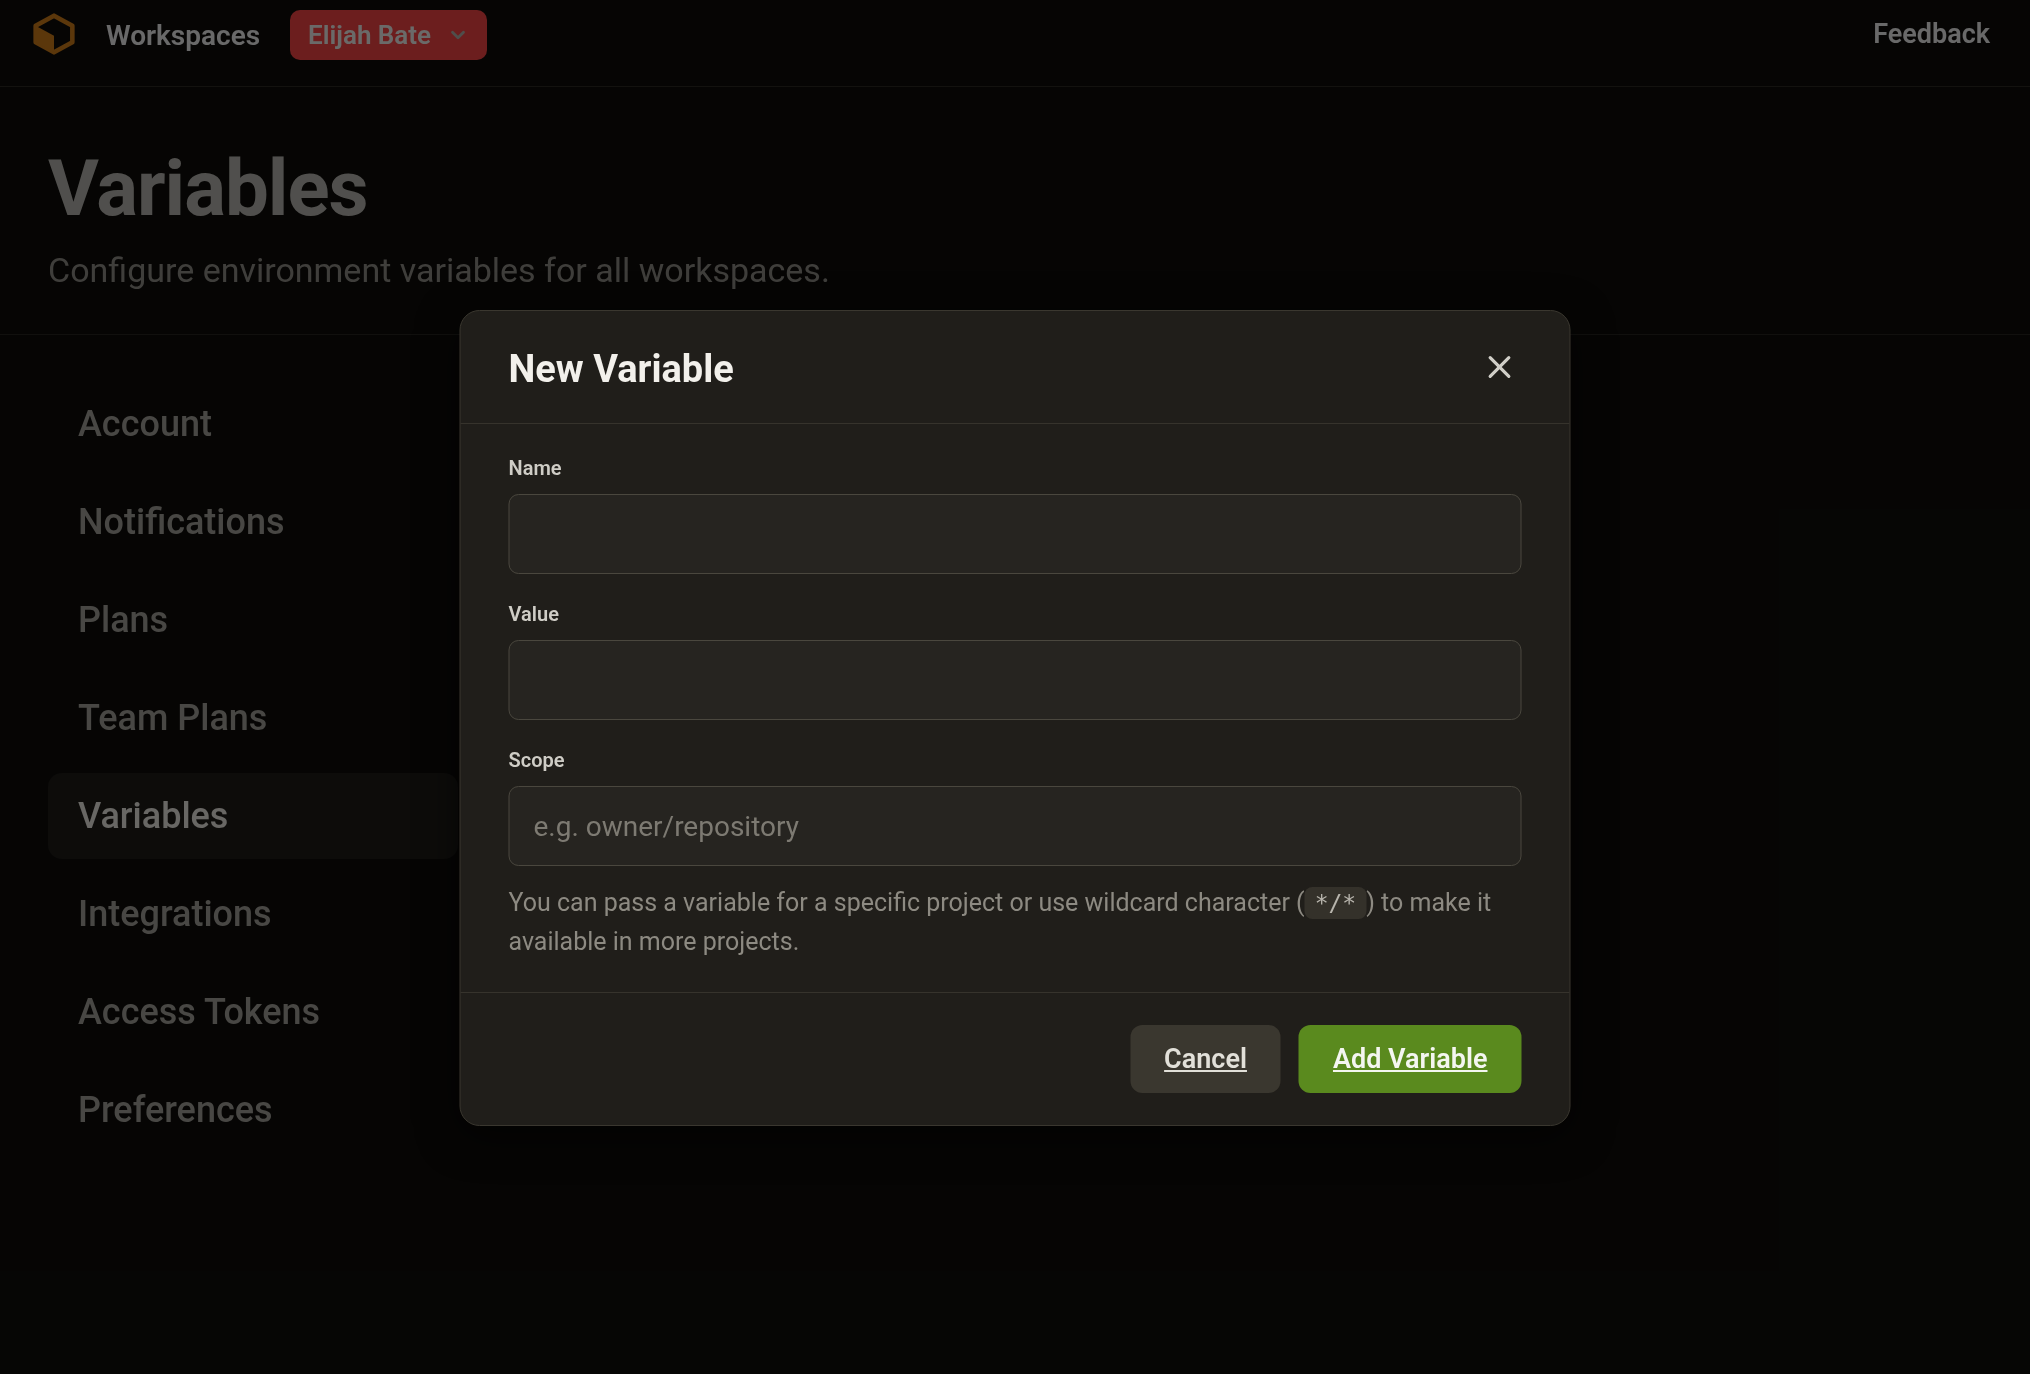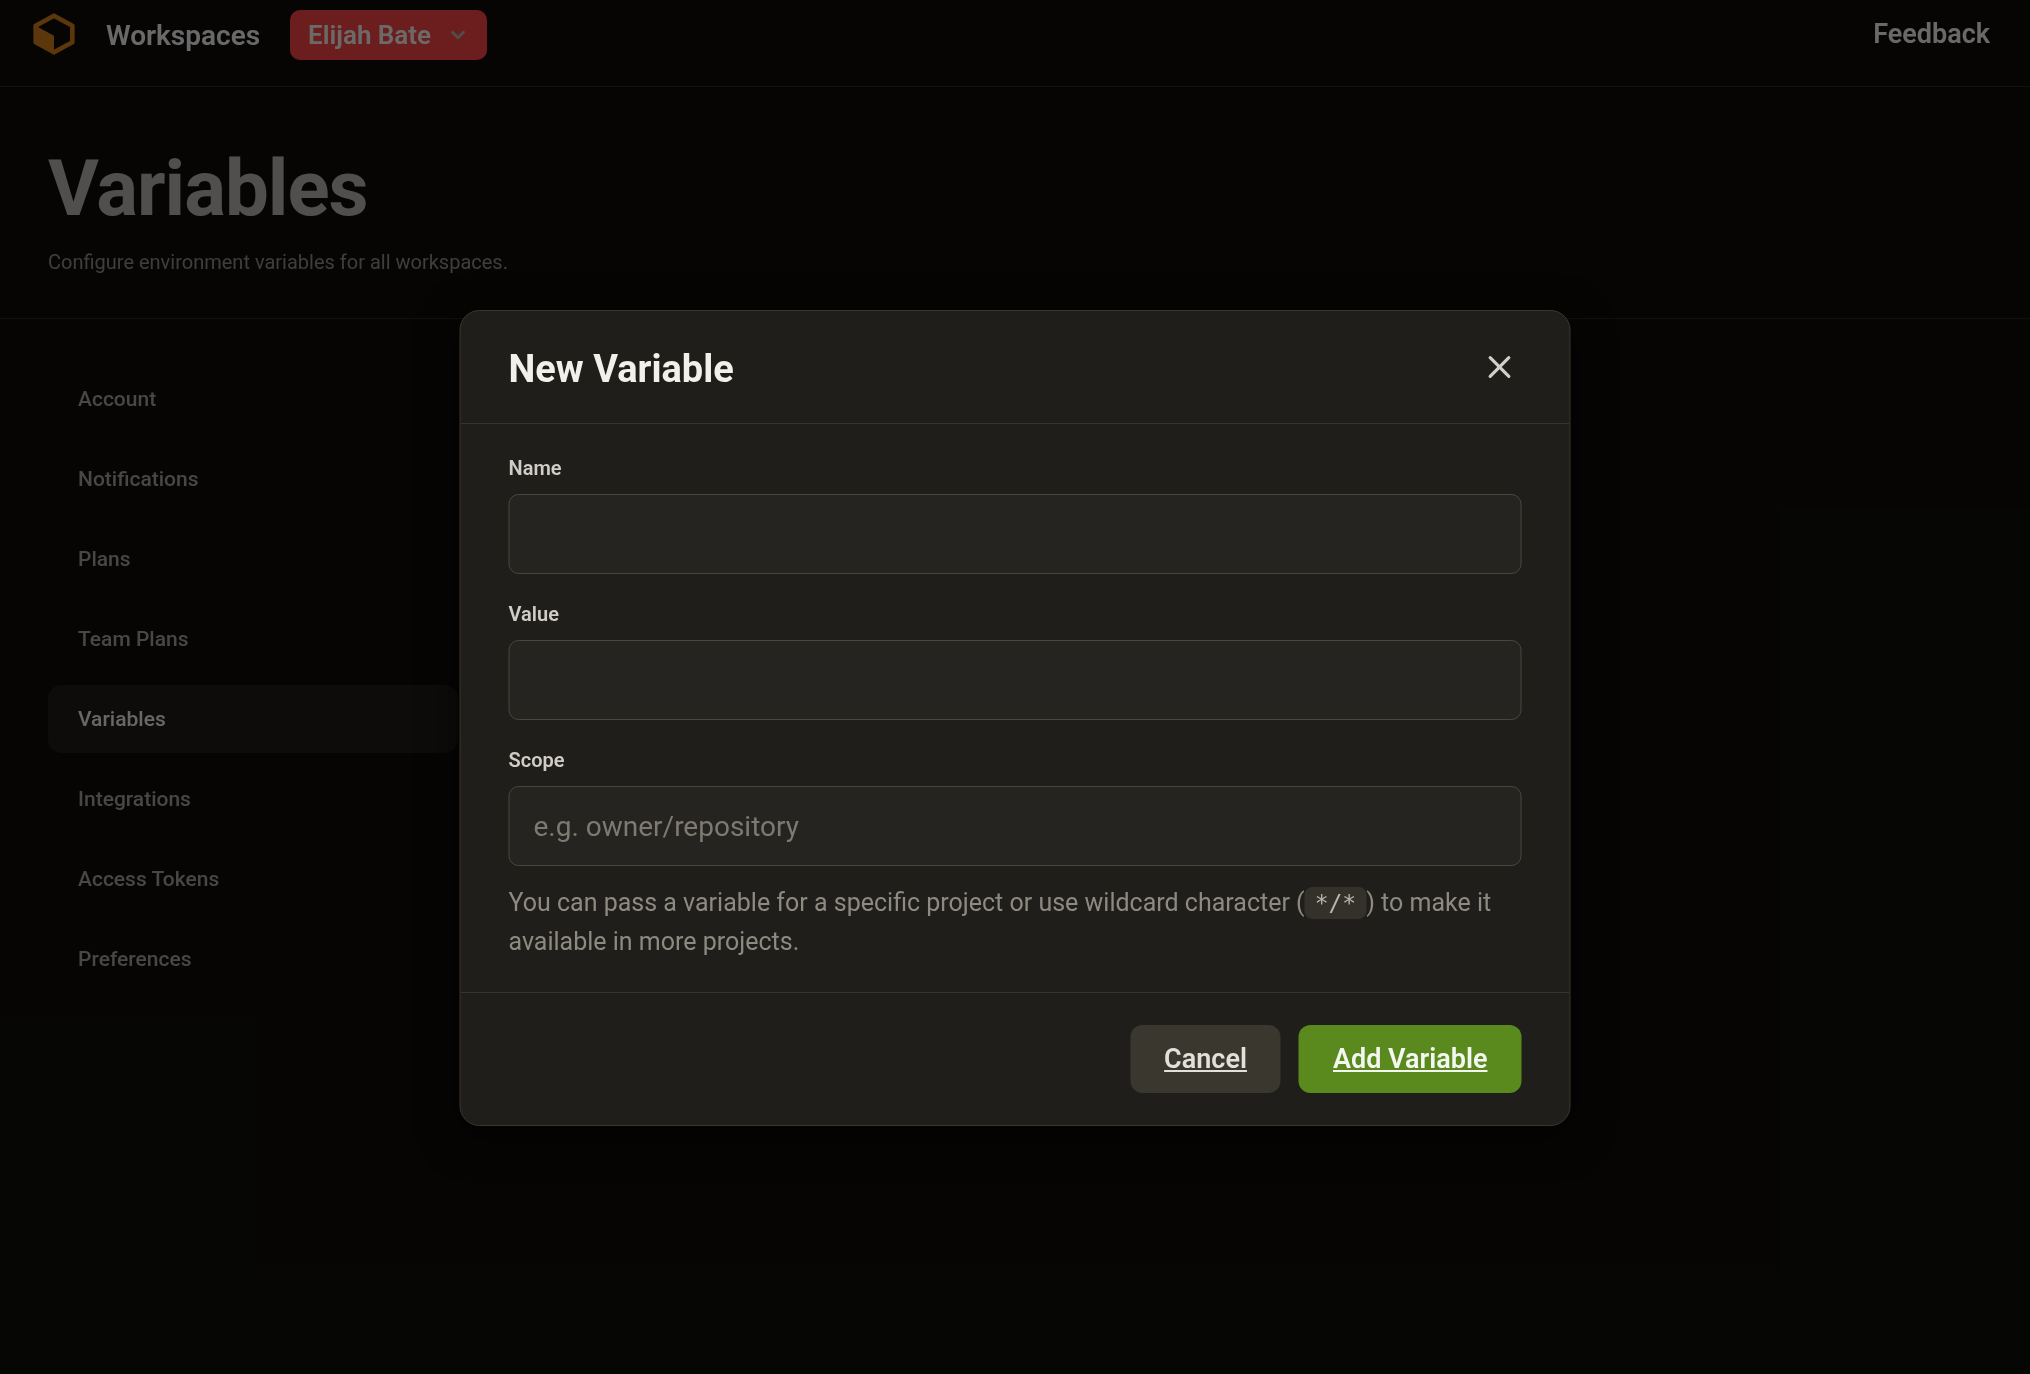--- a/index.html
+++ b/index.html
@@ -73,21 +73,21 @@
       padding: 56px 48px 44px 48px;
     }
     .page-title {
       font-size: 78px;
       font-weight: 700;
       color: #b2b0aa;
       letter-spacing: -1px;
       margin-bottom: 16px;
     }
     .page-subtitle {
-      font-size: 20px;
+      font-size: 34px;
       color: #8d8a84;
     }
     .divider {
       border-top: 1px solid #26241f;
     }
     
     .body-layout {
       display: flex;
       padding: 46px 48px;
       gap: 60px;
@@ -95,21 +95,21 @@
     
     .sidebar {
       width: 410px;
       display: flex;
       flex-direction: column;
       gap: 12px;
     }
     .sidebar-item {
       padding: 22px 30px;
       border-radius: 14px;
-      font-size: 21px;
+      font-size: 36px;
       font-weight: 500;
       color: #a09e97;
       cursor: pointer;
     }
     .sidebar-item.active {
       background: #1d1b18;
       color: #e6e4dd;
     }
     
     .main-content {

